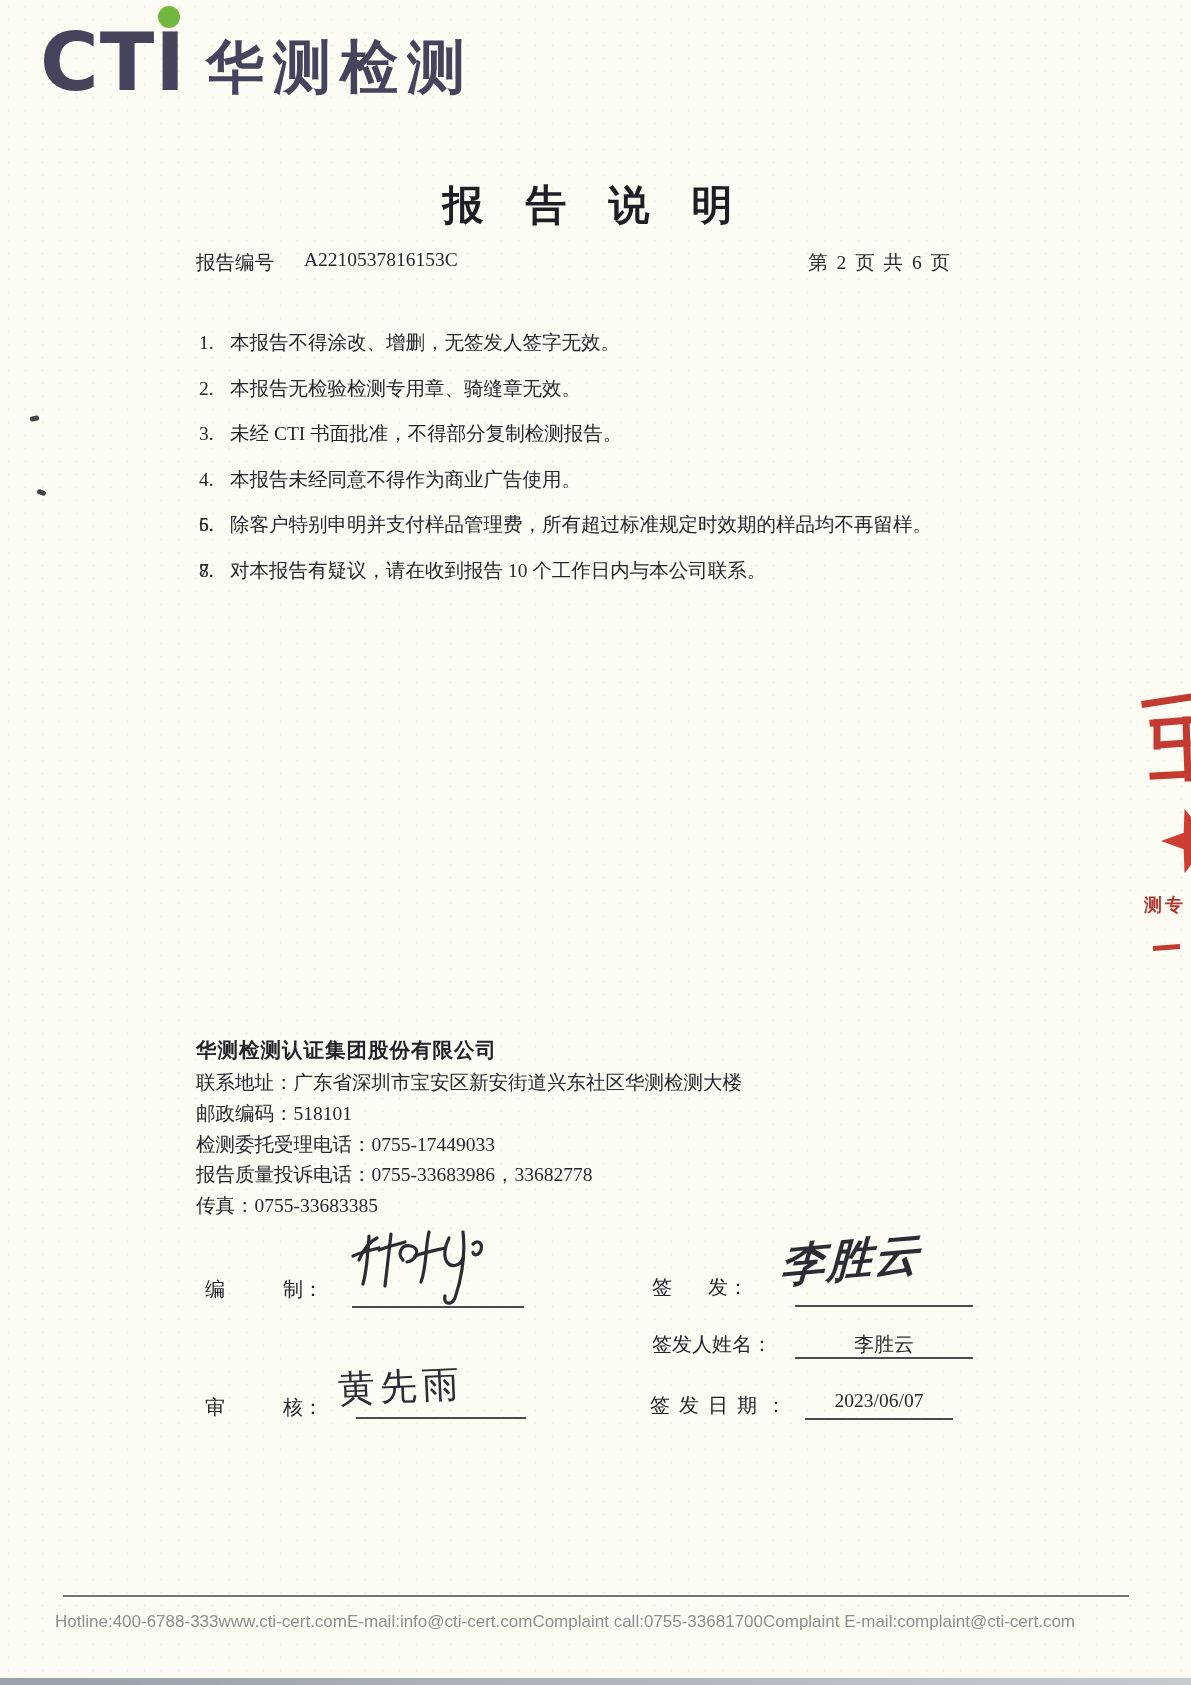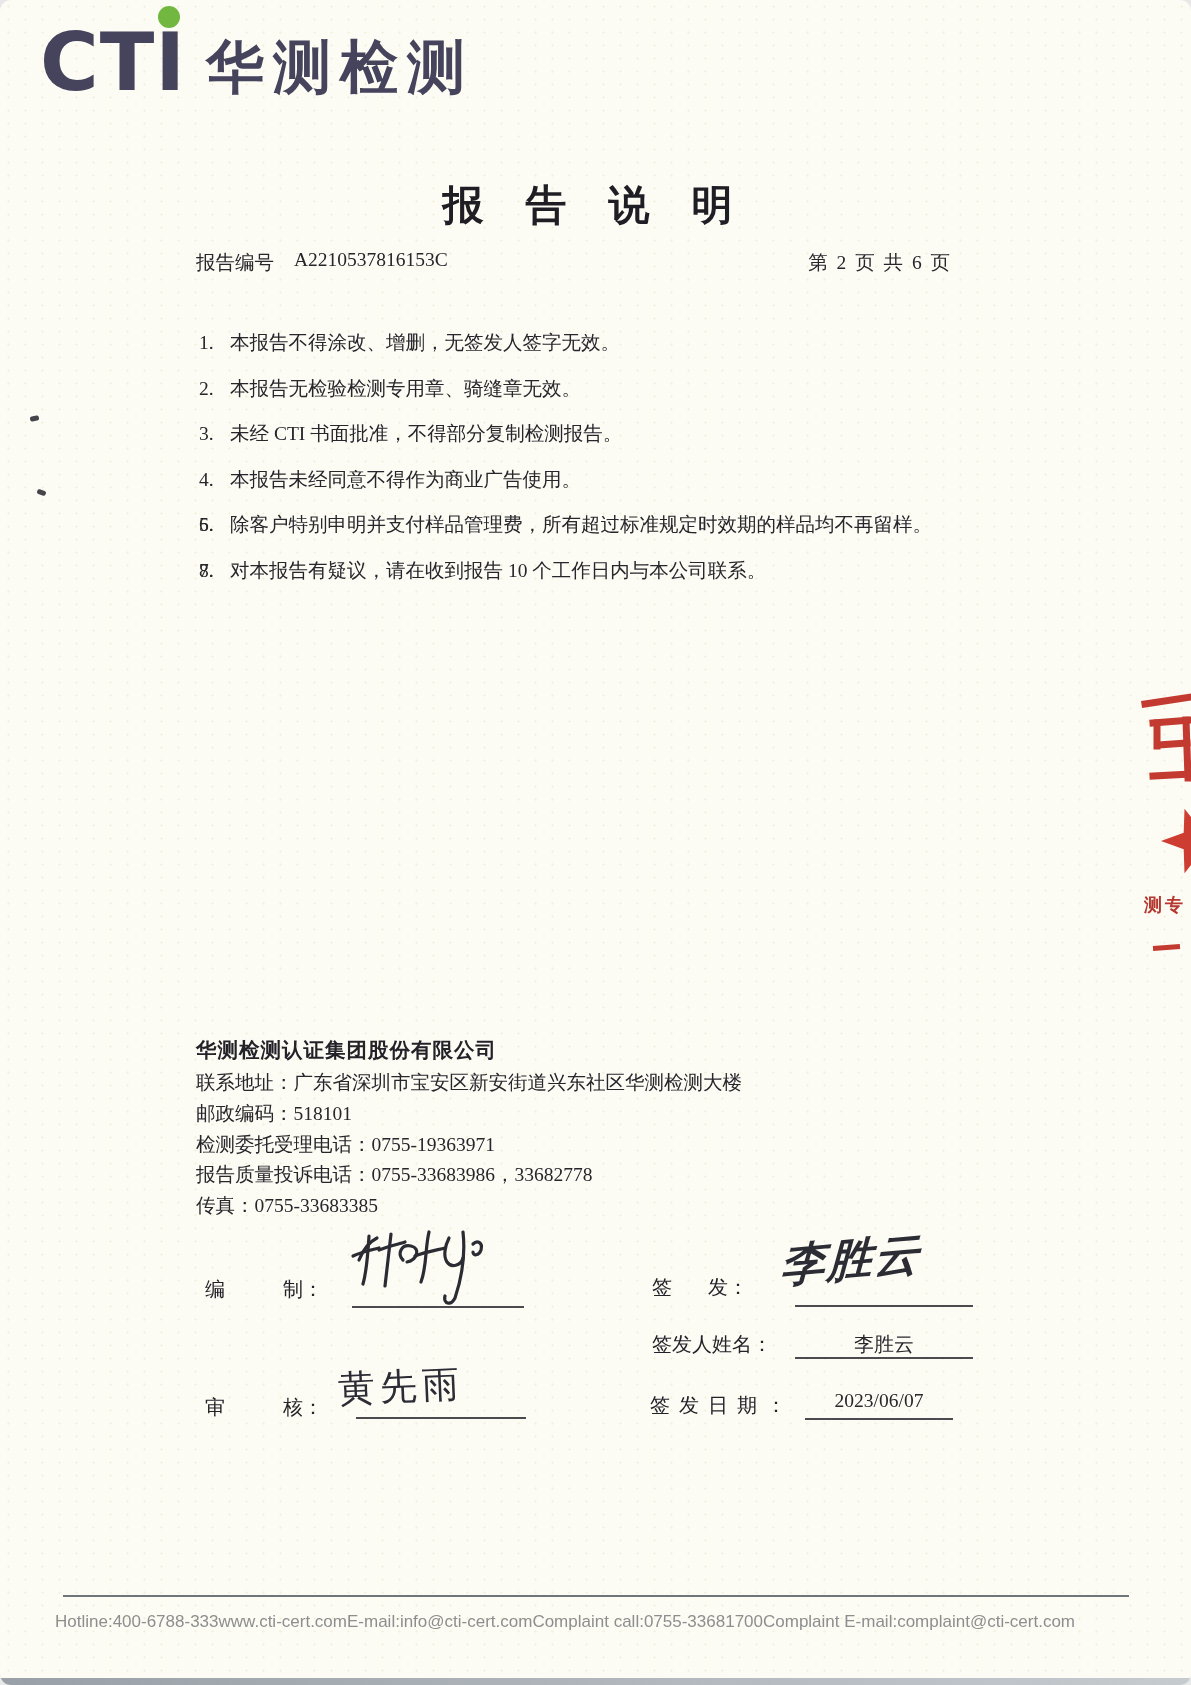--- a/index.html
+++ b/index.html
@@ -4,32 +4,31 @@
 <style>
   html,body { margin:0; padding:0; background:#e8e8e8; }
   .page {
     position:relative; width:1191px; height:1685px; margin:0 auto;
     background-color:#fcfbf4;
     background-image:radial-gradient(circle, rgba(216,192,112,0.16) 1px, transparent 1.3px);
     background-size:17px 13px;
     overflow:hidden;
     font-family:"Liberation Serif","DejaVu Serif",serif;
     color:#26262b;
-    border-radius:11px;
   }
   
   .logo { position:absolute; top:30px; left:40px; display:flex; align-items:flex-end; gap:20px; }
   .logo-cti { font-family:"DejaVu Sans","Liberation Sans",sans-serif; font-weight:800; font-size:80px; line-height:0.82; letter-spacing:1px; color:#45445c; display:flex; align-items:flex-end; }
   .logo-i { position:relative; }
   .logo-dot { position:absolute; top:-24px; left:3px; width:22px; height:22px; border-radius:50%; background:#72b840; }
   .logo-cn { font-family:"DejaVu Sans","Liberation Sans",sans-serif; font-weight:900; font-size:58px; line-height:0.95; letter-spacing:9px; color:#45445c; padding-bottom:1px; }
   
   .title { position:absolute; top:178px; left:0; right:16px; text-align:center; font-size:41px; font-weight:600; letter-spacing:42px; padding-left:42px; color:#1e1e24; }
   .report-row { position:absolute; top:249px; left:196px; width:756px; display:flex; justify-content:space-between; font-size:19.5px; }
-  .report-left { display:flex; gap:20px; }
+  .report-left { display:flex; gap:30px; }
   .page-indicator { letter-spacing:2px; }
   
   .notes { position:absolute; top:320px; left:197px; width:803px; font-size:19.5px; line-height:45.5px; list-style:none; margin:0; padding:0; }
   .notes li { position:relative; padding-left:33px; }
   .notes .n { position:absolute; left:2px; }
   
   .stamp { position:absolute; right:0; top:688px; width:52px; height:278px; overflow:hidden; }
   .stamp svg { position:absolute; }
   .stamp-chars { position:absolute; top:205px; left:5px; width:70px; font-family:"Liberation Sans",sans-serif; font-size:18px; font-weight:700; letter-spacing:3px; color:#b5372e; white-space:nowrap; }
   .stamp-dash { position:absolute; top:257px; left:14px; width:27px; height:5px; background:#c23a30; transform:rotate(-4deg); }
@@ -113,21 +112,21 @@
       <polygon fill="#cd3d32" points="41.5,0.7 56.3,19.7 79.5,13 66,33 79.5,53 56.3,46.3 41.5,65.3 40.7,41.2 18,33 40.7,24.8"></polygon>
     </svg>
     <div class="stamp-chars">测专</div>
     <div class="stamp-dash"></div>
   </div>
 
   <div class="company-name">华测检测认证集团股份有限公司</div>
   <div class="company-lines">
     <div>联系地址：广东省深圳市宝安区新安街道兴东社区华测检测大楼</div>
     <div>邮政编码：518101</div>
-    <div>检测委托受理电话：0755-19363971</div>
+    <div>检测委托受理电话：0755-17449033</div>
     <div>报告质量投诉电话：0755-33683986，33682778</div>
     <div>传真：0755-33683385</div>
   </div>
 
   <div class="lbl flexlbl lbl-prepared">
     <span>编</span>
       <span>制：</span>
   </div>
   <div class="lbl flexlbl lbl-reviewed">
     <span>审</span>

